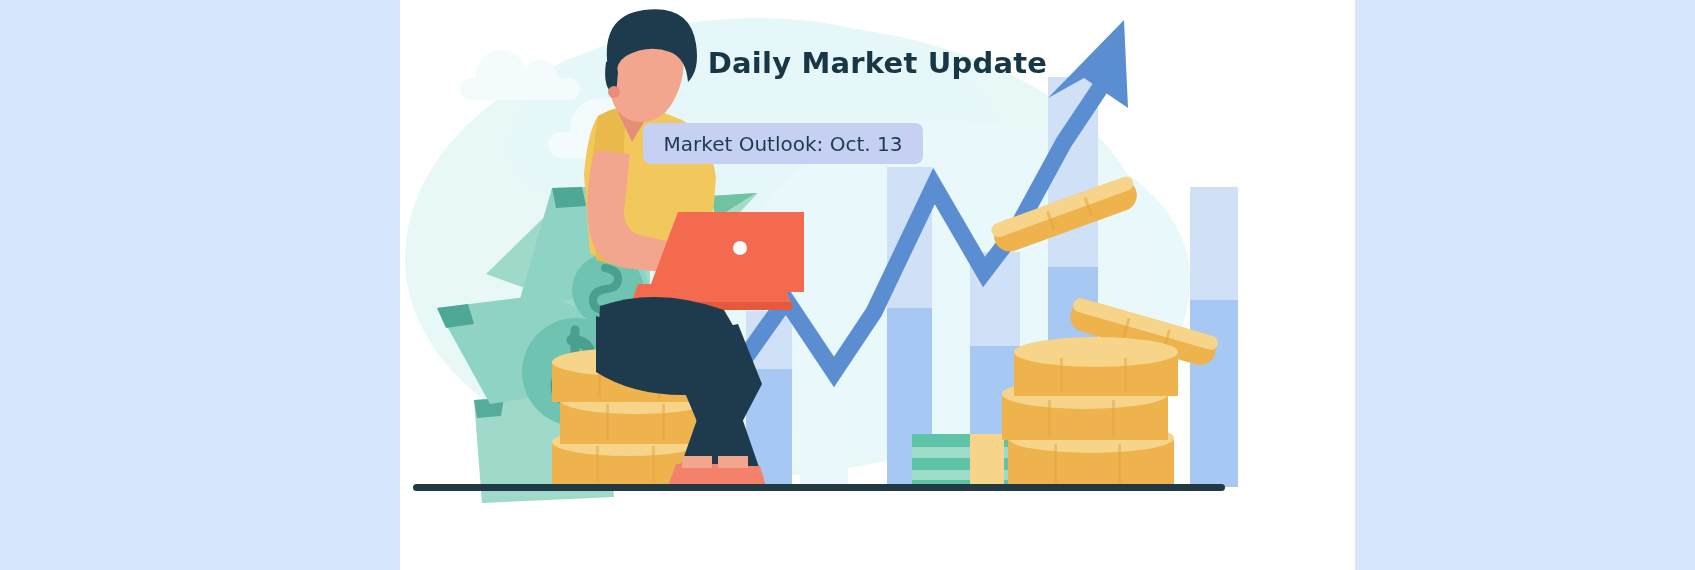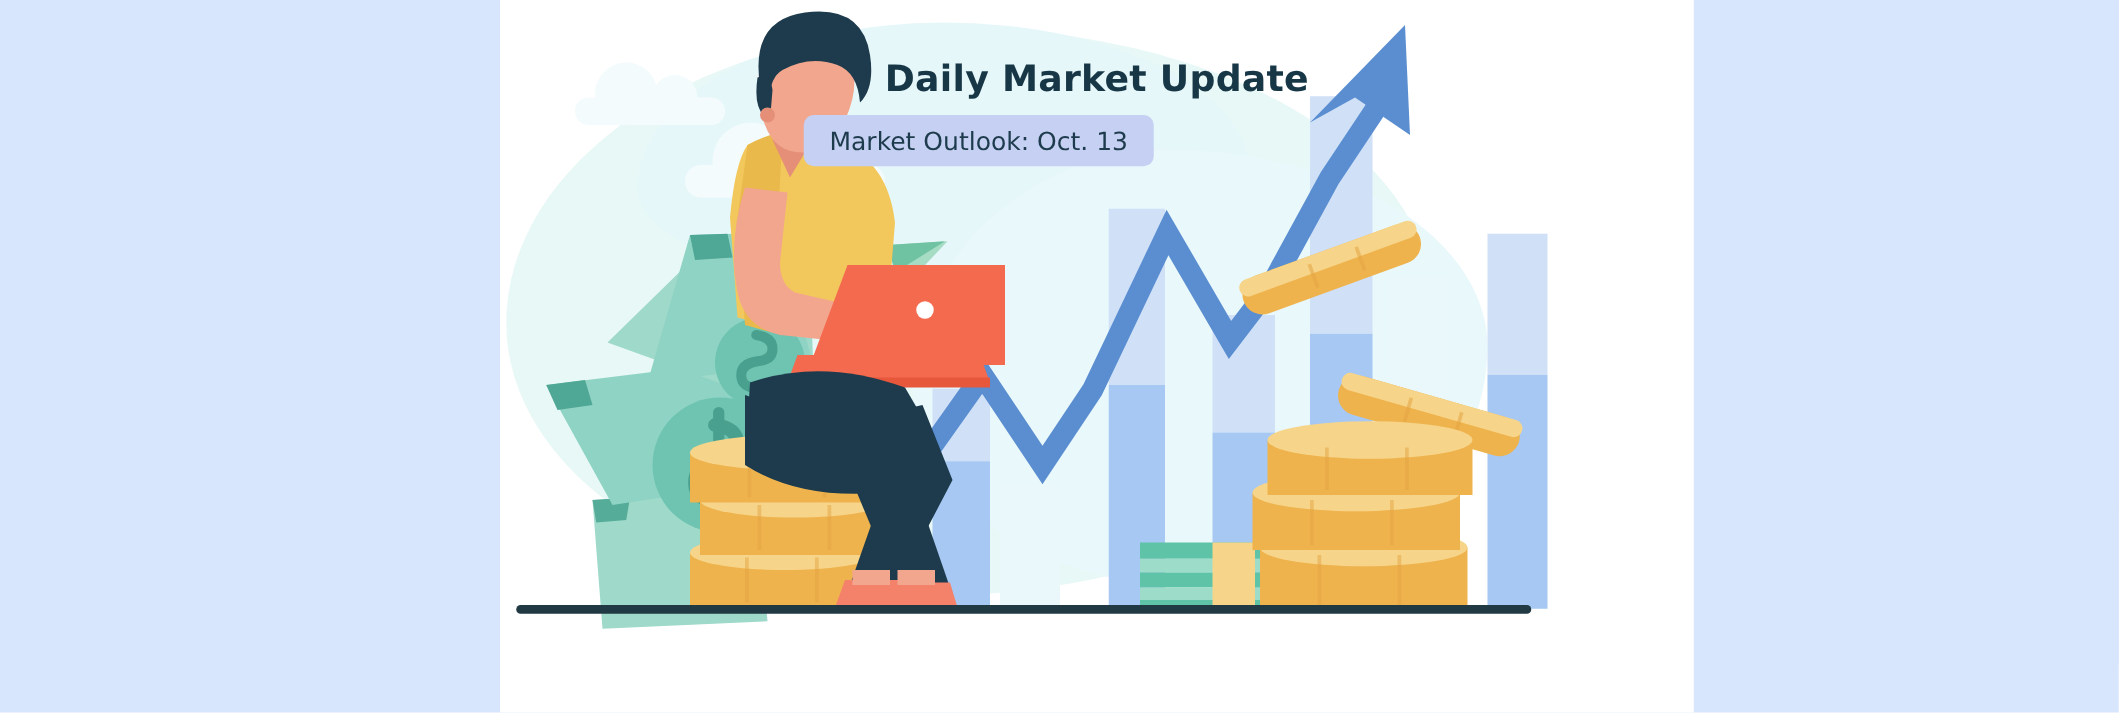--- a/index.html
+++ b/index.html
@@ -53,21 +53,21 @@
     background:#203943;border-radius:4px;
   }
 
   
   #title{
     position:absolute;left:0;right:0;top:46px;text-align:center;
     font-size:29px;font-weight:600;color:#173747;letter-spacing:.2px;
     font-family:"DejaVu Sans", sans-serif;
   }
   #badge{
-    position:absolute;left:243px;top:92px;width:280px;height:41px;
+    position:absolute;left:243px;top:123px;width:280px;height:41px;
     background:#c5d0f2;border-radius:8px;
     display:flex;align-items:center;justify-content:center;
     font-size:20px;color:#1d3b4c;
     font-family:"DejaVu Sans", sans-serif;
   }
 
   .nosel{user-select:none;}
 </style>
 </head>
 <body>

